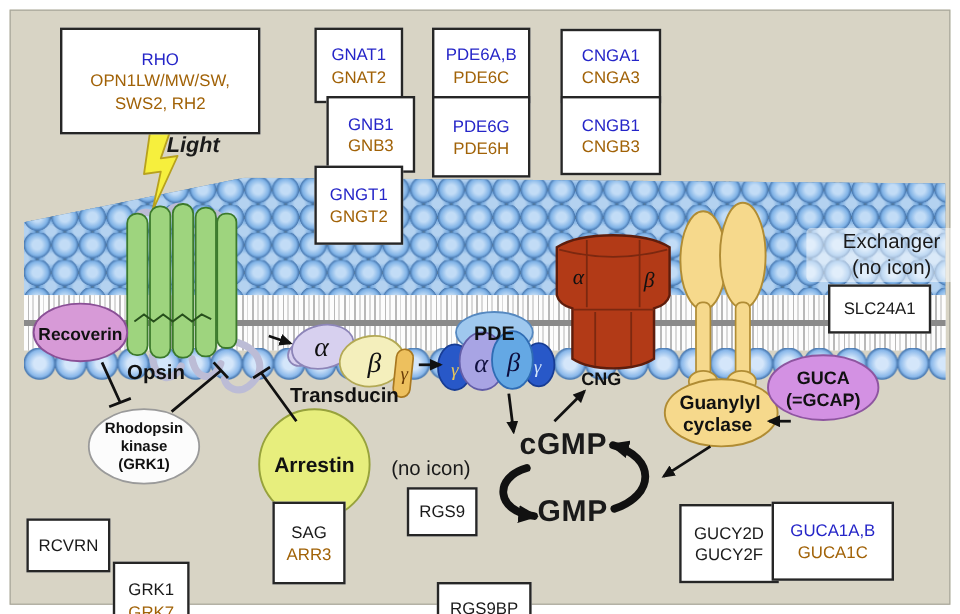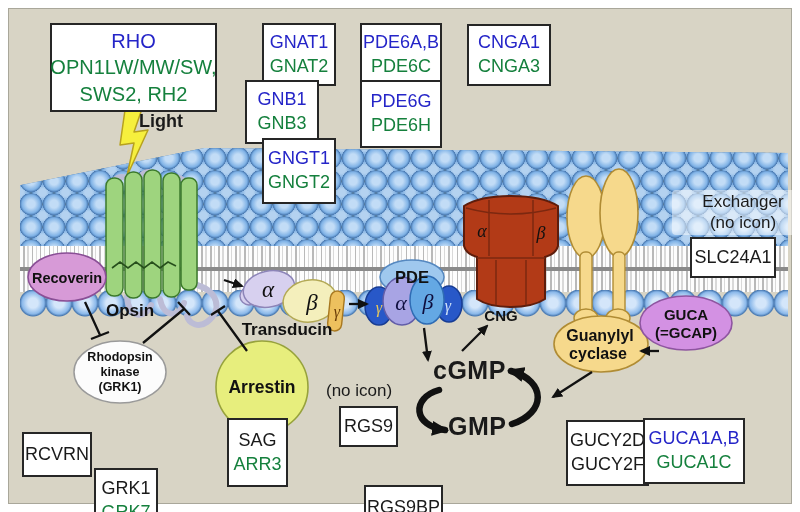--- a/index.html
+++ b/index.html
@@ -21,27 +21,27 @@
     background-image:
       linear-gradient(to bottom,rgba(0,0,0,0) 0 45%,#8a8a8a 45% 55%,rgba(0,0,0,0) 55%),
       repeating-linear-gradient(90deg,#fdfdfd 0 3px,#b9b9b9 3px 4.5px,#fdfdfd 4.5px 7px,#d9d9d9 7px 8.5px);}
   .mem-bottom{position:absolute;left:20px;top:290px;width:768px;height:30px;
     background-image:radial-gradient(circle at 13px 13px,#d4e6fa 0 5px,#8ab8ea 11px,#4a7ab2 13px,rgba(0,0,0,0) 14px);
     background-size:26px 30px;background-repeat:repeat-x;}
   .overlay{position:absolute;left:0;top:0;width:800px;height:512px;}
   
   .gbox{position:absolute;background:#ffffff;border:2px solid #262626;
         display:flex;flex-direction:column;align-items:center;justify-content:center;
-        font-size:18px;line-height:1.32;text-align:center;}
+        font-size:14px;line-height:1.32;text-align:center;}
   .c-blue{color:#2525c8;}
-  .c-red{color:#15803d;}
+  .c-red{color:#a16207;}
   .c-black{color:#1a1a1a;}
   
   .flabel{position:absolute;color:#1a1a1a;}
-  .bold{font-weight:700;}
+  .bold{font-weight:700;font-style:italic;}
   .exch{background:rgba(255,255,255,0.5);border-radius:4px;text-align:center;
         padding:1px 18px;width:106px;line-height:1.25;}
   .nuc{font-weight:700;font-size:25px;letter-spacing:0.5px;}
 </style>
 </head>
 <body>
 
 <div class="stage">
   <div class="canvas"></div>
 
@@ -159,31 +159,31 @@
       <path d="M143,343 L184,309 M178,302 L190,315"></path>
       <path d="M247,351 L218,311 M211,315 L225,306"></path>
     </g>
 
     <g stroke="#111" stroke-width="6.5" fill="none" stroke-linecap="round">
       <path d="M439,390 C411,398 413,426 445,430" marker-end="url(#arb)"></path>
       <path d="M512,424 C546,413 547,381 511,371" marker-end="url(#arb)"></path>
     </g>
   </svg>
 
-  <div class="gbox" style="left:50px;top:23px;width:163px;height:85px;font-size:20px;">
+  <div class="gbox" style="left:50px;top:23px;width:163px;height:85px;font-size:14px;">
     <span class="c-blue">RHO</span>
     <span class="c-red">OPN1LW/MW/SW,</span>
     <span class="c-red">SWS2, RH2</span>
   </div>
 
   <div class="gbox" style="left:262px;top:23px;width:70px;height:59px;">
     <span class="c-blue">GNAT1</span>
     <span class="c-red">GNAT2</span>
   </div>
-  <div class="gbox" style="left:245px;top:80px;width:70px;height:60px;">
+  <div class="gbox" style="left:272px;top:80px;width:70px;height:60px;">
     <span class="c-blue">GNB1</span>
     <span class="c-red">GNB3</span>
   </div>
   <div class="gbox" style="left:262px;top:138px;width:70px;height:62px;">
     <span class="c-blue">GNGT1</span>
     <span class="c-red">GNGT2</span>
   </div>
 
   <div class="gbox" style="left:360px;top:23px;width:78px;height:59px;">
     <span class="c-blue">PDE6A,B</span>
@@ -191,20 +191,24 @@
   </div>
   <div class="gbox" style="left:360px;top:80px;width:78px;height:64px;">
     <span class="c-blue">PDE6G</span>
     <span class="c-red">PDE6H</span>
   </div>
 
   <div class="gbox" style="left:467px;top:24px;width:80px;height:58px;">
     <span class="c-blue">CNGA1</span>
     <span class="c-red">CNGA3</span>
   </div>
+  <div class="gbox" style="left:467px;top:80px;width:80px;height:62px;">
+    <span class="c-blue">CNGB1</span>
+    <span class="c-red">CNGB3</span>
+  </div>
 
   <div class="gbox" style="left:690px;top:237px;width:82px;height:37px;">
     <span class="c-black">SLC24A1</span>
   </div>
 
   <div class="gbox" style="left:22px;top:432px;width:66px;height:41px;">
     <span class="c-black">RCVRN</span>
   </div>
   <div class="gbox" style="left:94px;top:420px;width:60px;height:61px;margin-top:48px;">
     <span class="c-black">GRK1</span>

